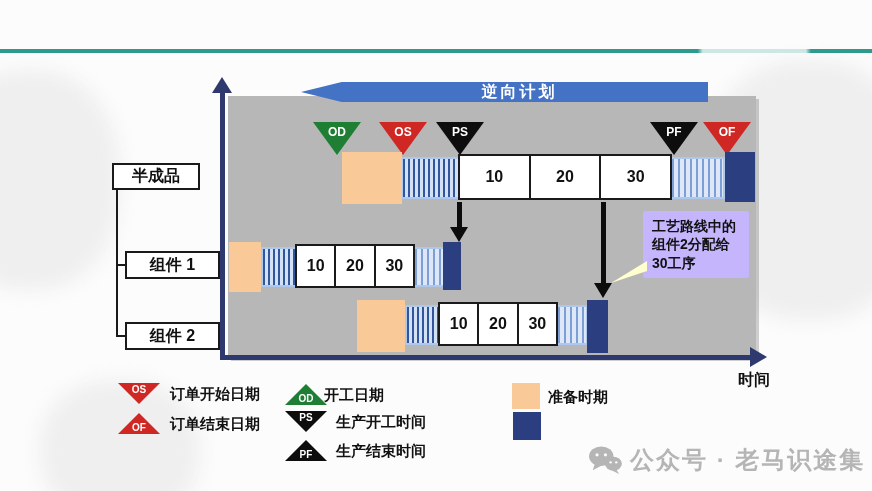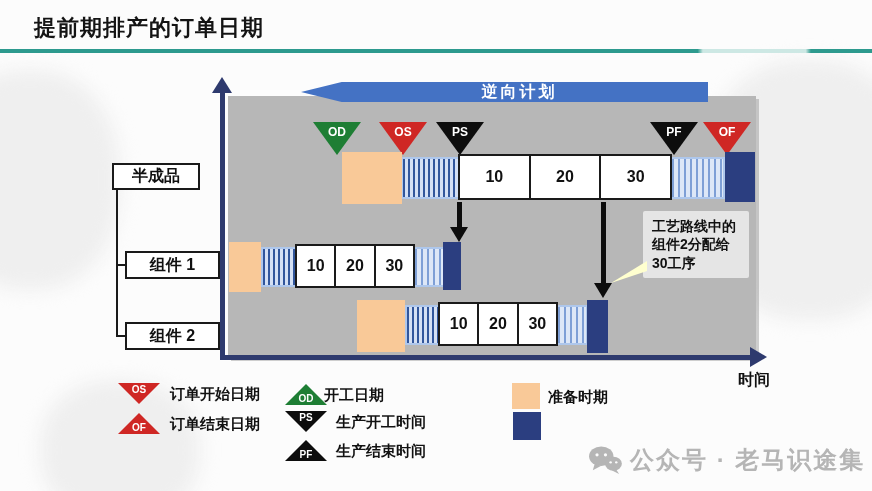--- a/index.html
+++ b/index.html
@@ -94,21 +94,20 @@
 </style>
 </head>
 <body>
 
 <div class="slide">
 
   <div class="blob" style="left:700px;top:60px;width:220px;height:260px;"></div>
   <div class="blob" style="left:-60px;top:70px;width:180px;height:220px;"></div>
   <div class="blob" style="left:40px;top:380px;width:160px;height:140px;"></div>
 
-  <div class="title">提前期排产的订单日期</div>
   <div class="title-rule"></div>
 
   <div class="abs panel" style="background: rgb(183, 183, 183);"></div>
   <div class="abs axis-v"></div>
   <div class="abs axis-v-head"></div>
   <div class="abs axis-h"></div>
   <div class="abs axis-h-head"></div>
   <div class="abs time-label">时间</div>
 
   <div class="abs back-arrow" style="background: rgb(68, 114, 196);">
@@ -159,21 +158,21 @@
     <div class="cell">30</div>
   </div>
   <div class="abs hatch-light r3-h2"></div>
   <div class="abs r3-navy" style="background: rgb(43, 62, 128);"></div>
 
   <div class="abs varr va1"></div>
   <div class="abs va1h"></div>
   <div class="abs varr va2"></div>
   <div class="abs va2h"></div>
 
-  <div class="abs callout" style="background: #e5e5e5;">工艺路线中的组件2分配给30工序</div>
+  <div class="abs callout" style="background: #c4b5fd;">工艺路线中的组件2分配给30工序</div>
   <div class="abs callout-tail" style="background: rgb(255, 255, 207);"></div>
 
   <div class="abs ltri tri-down l-os" style="background: rgb(207, 39, 36);"><span>OS</span></div>
   <div class="abs llab l-os-t">订单开始日期</div>
   <div class="abs ltri tri-up l-of" style="background: rgb(207, 39, 36);"><span>OF</span></div>
   <div class="abs llab l-of-t">订单结束日期</div>
   <div class="abs ltri tri-up l-od" style="background: rgb(30, 126, 52);"><span>OD</span></div>
   <div class="abs llab l-od-t">开工日期</div>
   <div class="abs ltri tri-down l-ps" style="background: rgb(13, 13, 13);"><span>PS</span></div>
   <div class="abs llab l-ps-t">生产开工时间</div>

